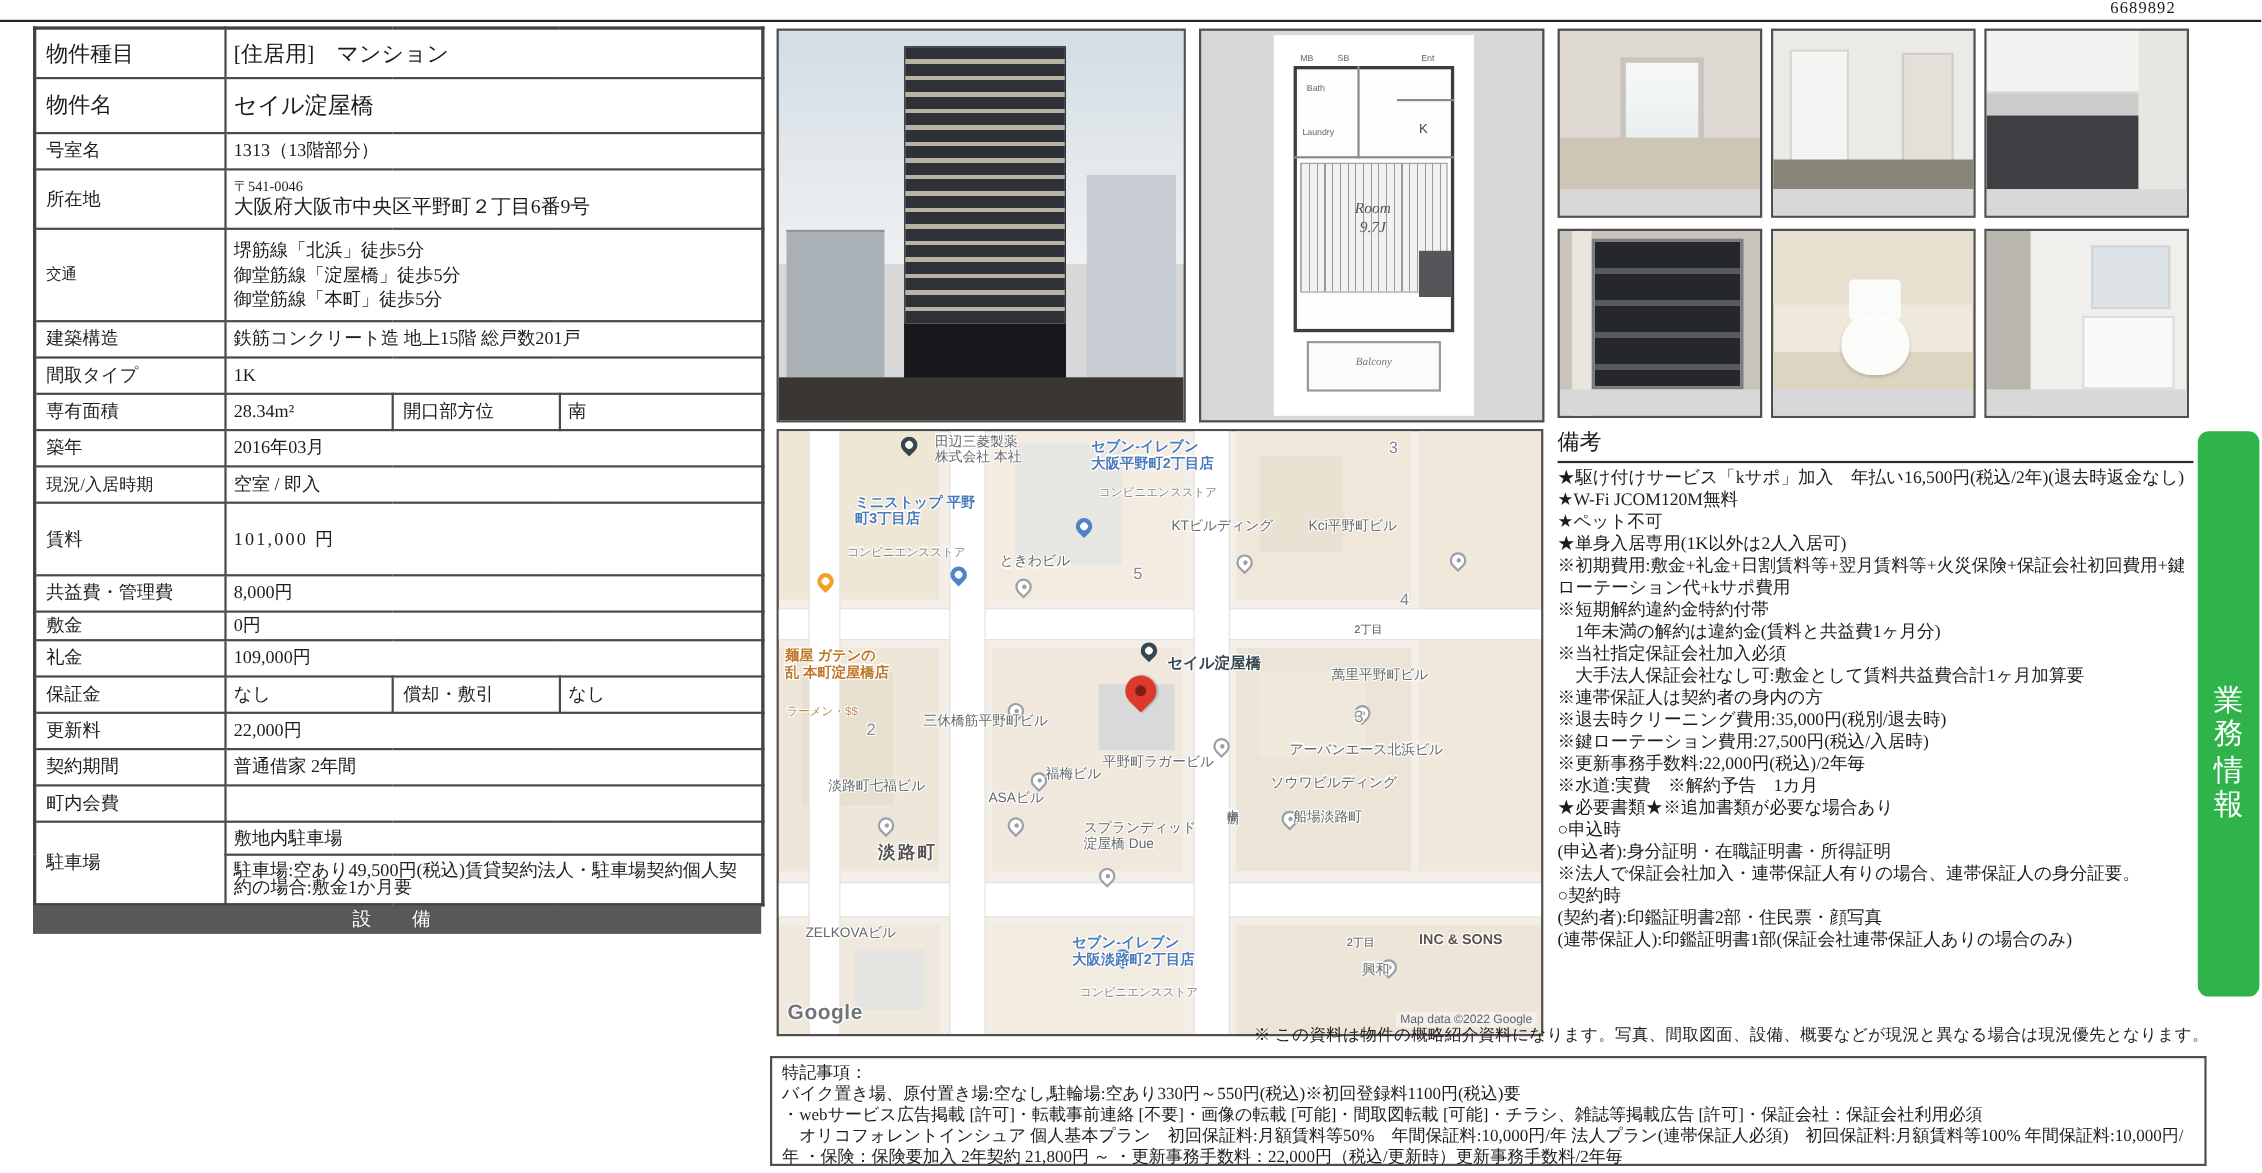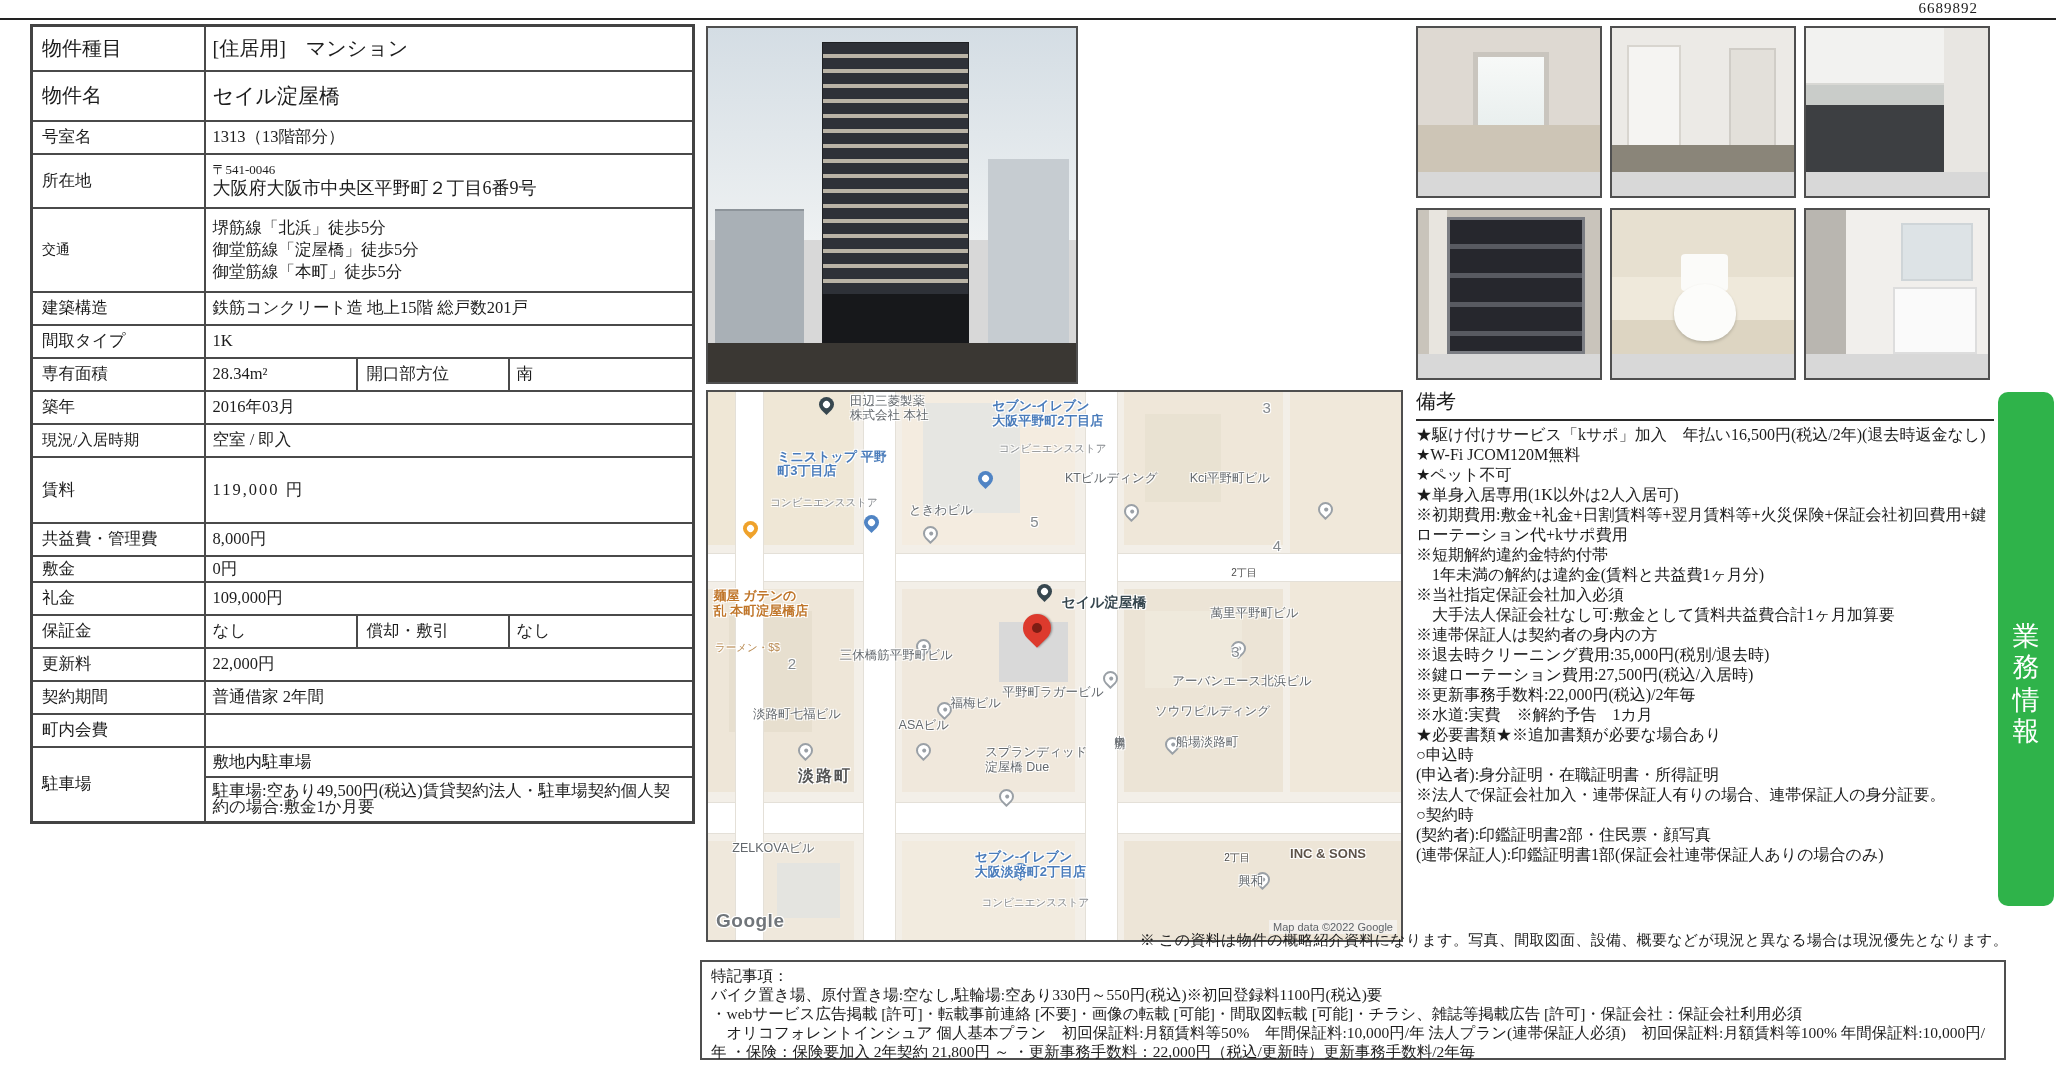--- a/index.html
+++ b/index.html
@@ -181,21 +181,21 @@
     <tr style="height:33px">
       <td class="lbl">築年</td>
       <td colspan="3">2016年03月</td>
     </tr>
     <tr style="height:33px">
       <td class="lbl lbl-md">現況/入居時期</td>
       <td colspan="3">空室 / 即入</td>
     </tr>
     <tr style="height:66px">
       <td class="lbl">賃料</td>
-      <td colspan="3" class="rent-big">119,000 円</td>
+      <td colspan="3" class="rent-big">101,000 円</td>
     </tr>
     <tr style="height:33px">
       <td class="lbl">共益費・管理費</td>
       <td colspan="3">8,000円</td>
     </tr>
     <tr style="height:16px">
       <td class="lbl">敷金</td>
       <td colspan="3">0円</td>
     </tr>
     <tr style="height:33px">
@@ -224,32 +224,53 @@
       <td class="lbl" rowspan="2">駐車場</td>
       <td colspan="3">敷地内駐車場</td>
     </tr>
     <tr style="height:46px">
       <td colspan="3" class="park-note">駐車場:空あり49,500円(税込)賃貸契約法人・駐車場契約個人契約の場合:敷金1か月要</td>
     </tr>
   </tbody>
     </table>
 
   <div class="sec" style="top:823px">
+    <div class="sec-bar">設　備</div>
   </div>
 
 
   <div class="bphoto">
     <div class="bp-sky"></div>
     <div class="bp-left"></div>
     <div class="bp-right"></div>
     <div class="bp-tower"></div>
     <div class="bp-tower-base"></div>
     <div class="bp-street"></div>
   </div>
 
+  <div class="fplan">
+    <div class="fp-sheet">
+      <div class="fp-wall"></div>
+      <div class="fp-div" style="left:18px;top:110px;width:146px;height:2px"></div>
+      <div class="fp-div" style="left:76px;top:28px;width:2px;height:84px"></div>
+      <div class="fp-div" style="left:112px;top:58px;width:52px;height:2px"></div>
+      <div class="fp-hatch"></div>
+      <div class="fp-dark"></div>
+      <div class="fp-balc"></div>
+      <div class="fp-lab" style="left:24px;top:16px">MB</div>
+      <div class="fp-lab" style="left:58px;top:16px">SB</div>
+      <div class="fp-lab" style="left:134px;top:16px">Ent</div>
+      <div class="fp-lab" style="left:30px;top:44px">Bath</div>
+      <div class="fp-lab" style="left:26px;top:84px">Laundry</div>
+      <div class="fp-lab" style="left:132px;top:78px;font-size:12px;color:#444">K</div>
+      <div class="fp-room">Room
+9.7J</div>
+      <div class="fp-balclab">Balcony</div>
+    </div>
+  </div>
 
   <div class="pgrid">
     <div class="tile ph-room">
       <div class="win"></div>
       <div class="floor"></div>
       <div class="strip"></div>
     </div>
     <div class="tile ph-hall">
       <div class="door"></div>
       <div class="door2"></div>

